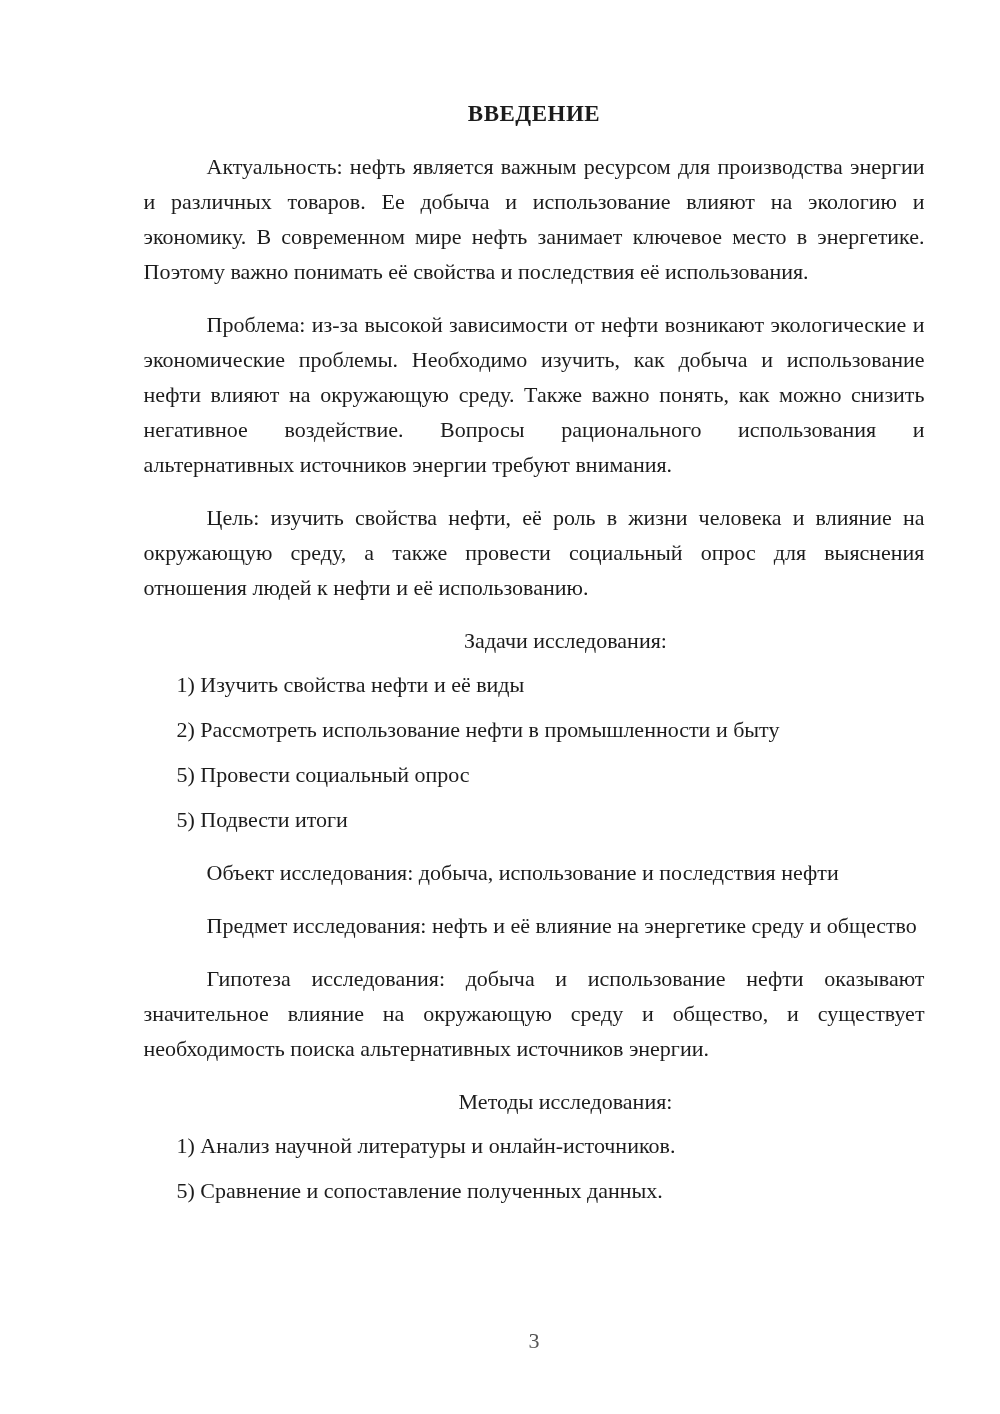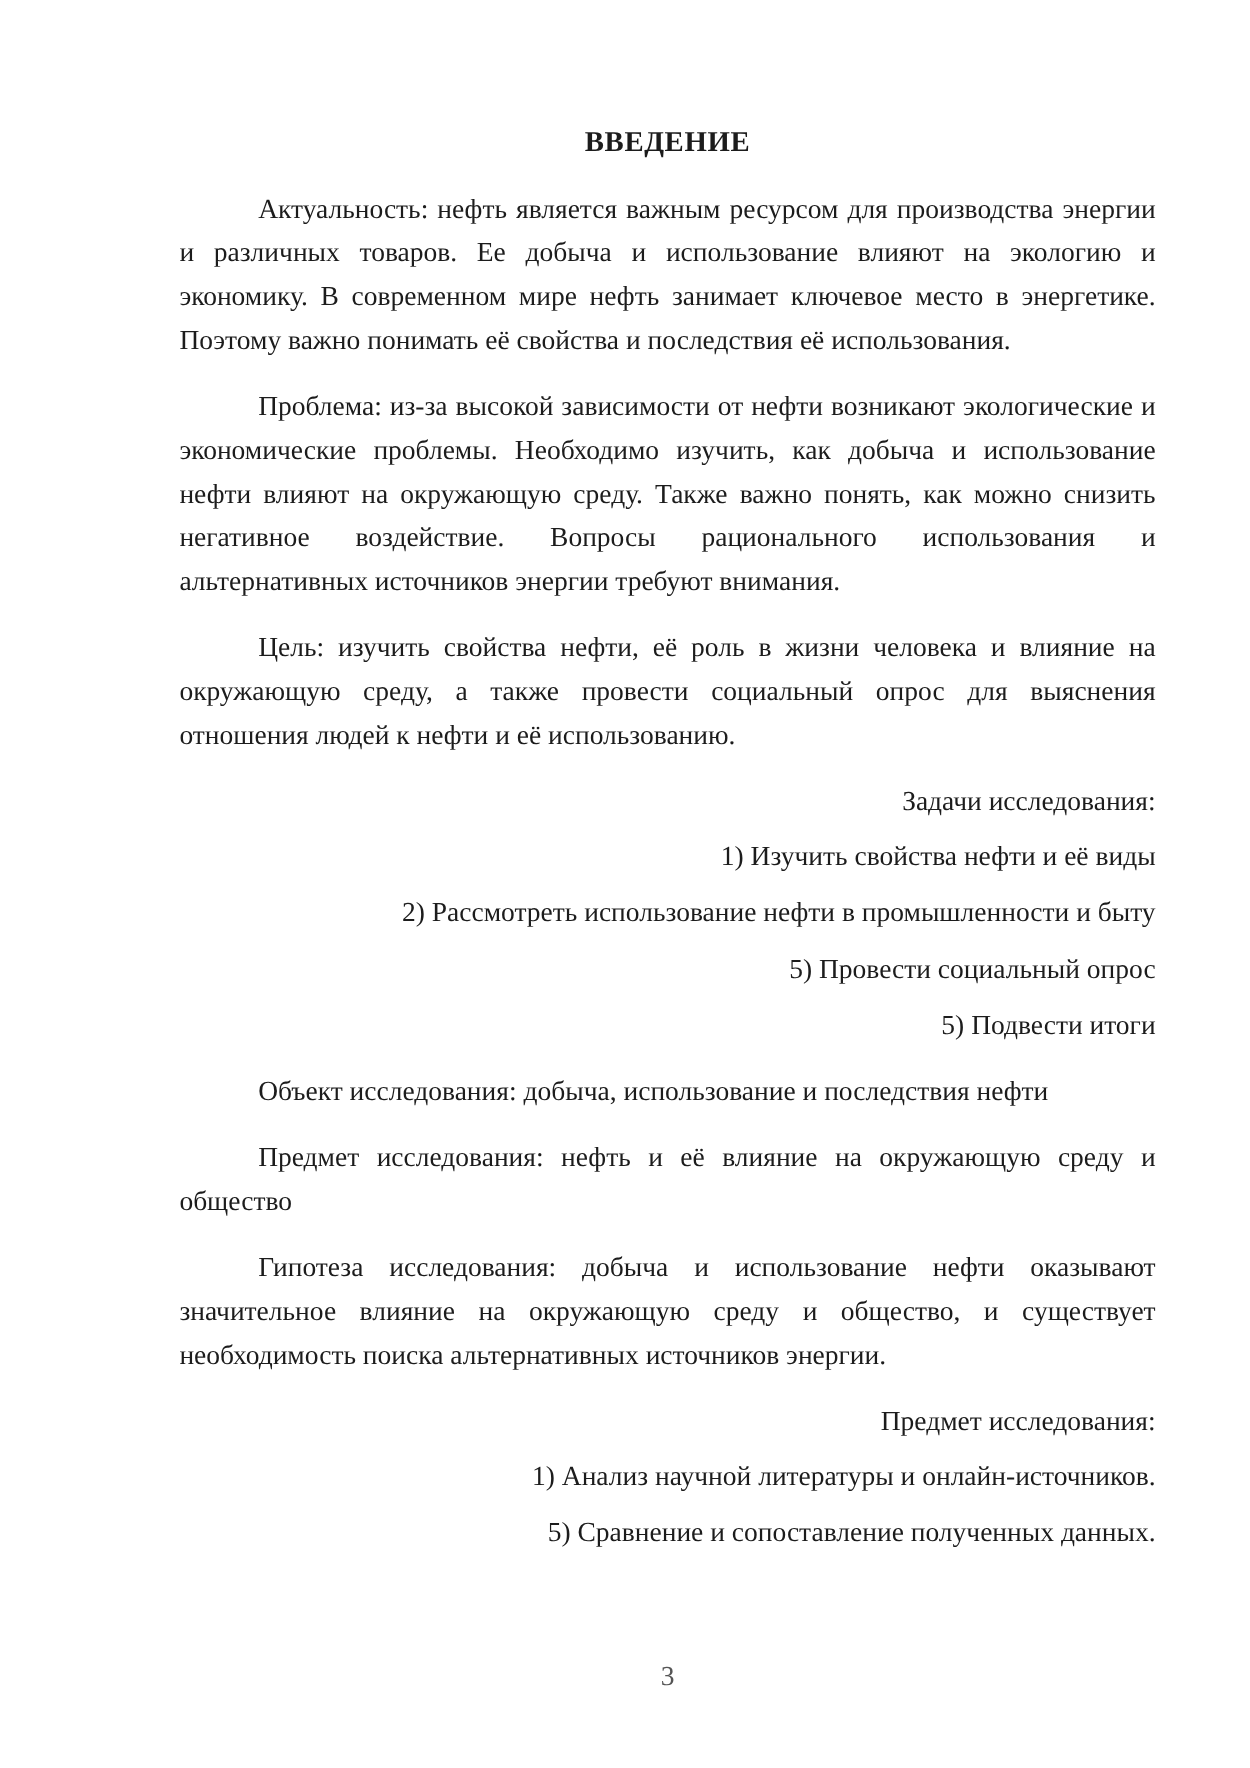--- a/index.html
+++ b/index.html
@@ -29,26 +29,26 @@
     margin: 0 0 16px 0;
   }
   .para {
     margin: 18px 0 9px 0;
     text-align: justify;
   }
   .para.indent {
     text-indent: 63px;
   }
   .para.no-justify {
-    text-align: right;
+    text-align: center;
   }
   .list-item {
     margin: 0 0 10px 0;
     padding-left: 33px;
-    text-align: right;
+    text-align: left;
   }
   .page-number {
     position: absolute;
     left: 140px;
     right: 72px;
     bottom: 56px;
     text-align: center;
     color: #555555;
     font-size: 22px;
   }
@@ -72,25 +72,25 @@
 
   <p class="list-item">2) Рассмотреть использование нефти в промышленности и быту</p>
 
 
   <p class="list-item">5) Провести социальный опрос</p>
 
   <p class="list-item">5) Подвести итоги</p>
 
   <p class="para indent">Объект исследования: добыча, использование и последствия нефти</p>
 
-  <p class="para indent">Предмет исследования: нефть и её влияние на окружающую среду и общество</p>
+  <p class="para indent">Предмет исследования: нефть и её влияние на энергетике среду и общество</p>
 
   <p class="para indent">Гипотеза исследования: добыча и использование нефти оказывают значительное влияние на окружающую среду и общество, и существует необходимость поиска альтернативных источников энергии.</p>
 
-  <p class="para indent no-justify">Предмет исследования:</p>
+  <p class="para indent no-justify">Методы исследования:</p>
 
   <p class="list-item">1) Анализ научной литературы и онлайн-источников.</p>
 
   <p class="list-item">5) Сравнение и сопоставление полученных данных.</p>
 
   <div class="page-number">3</div>
 
 </div>
 
 </body></html>

